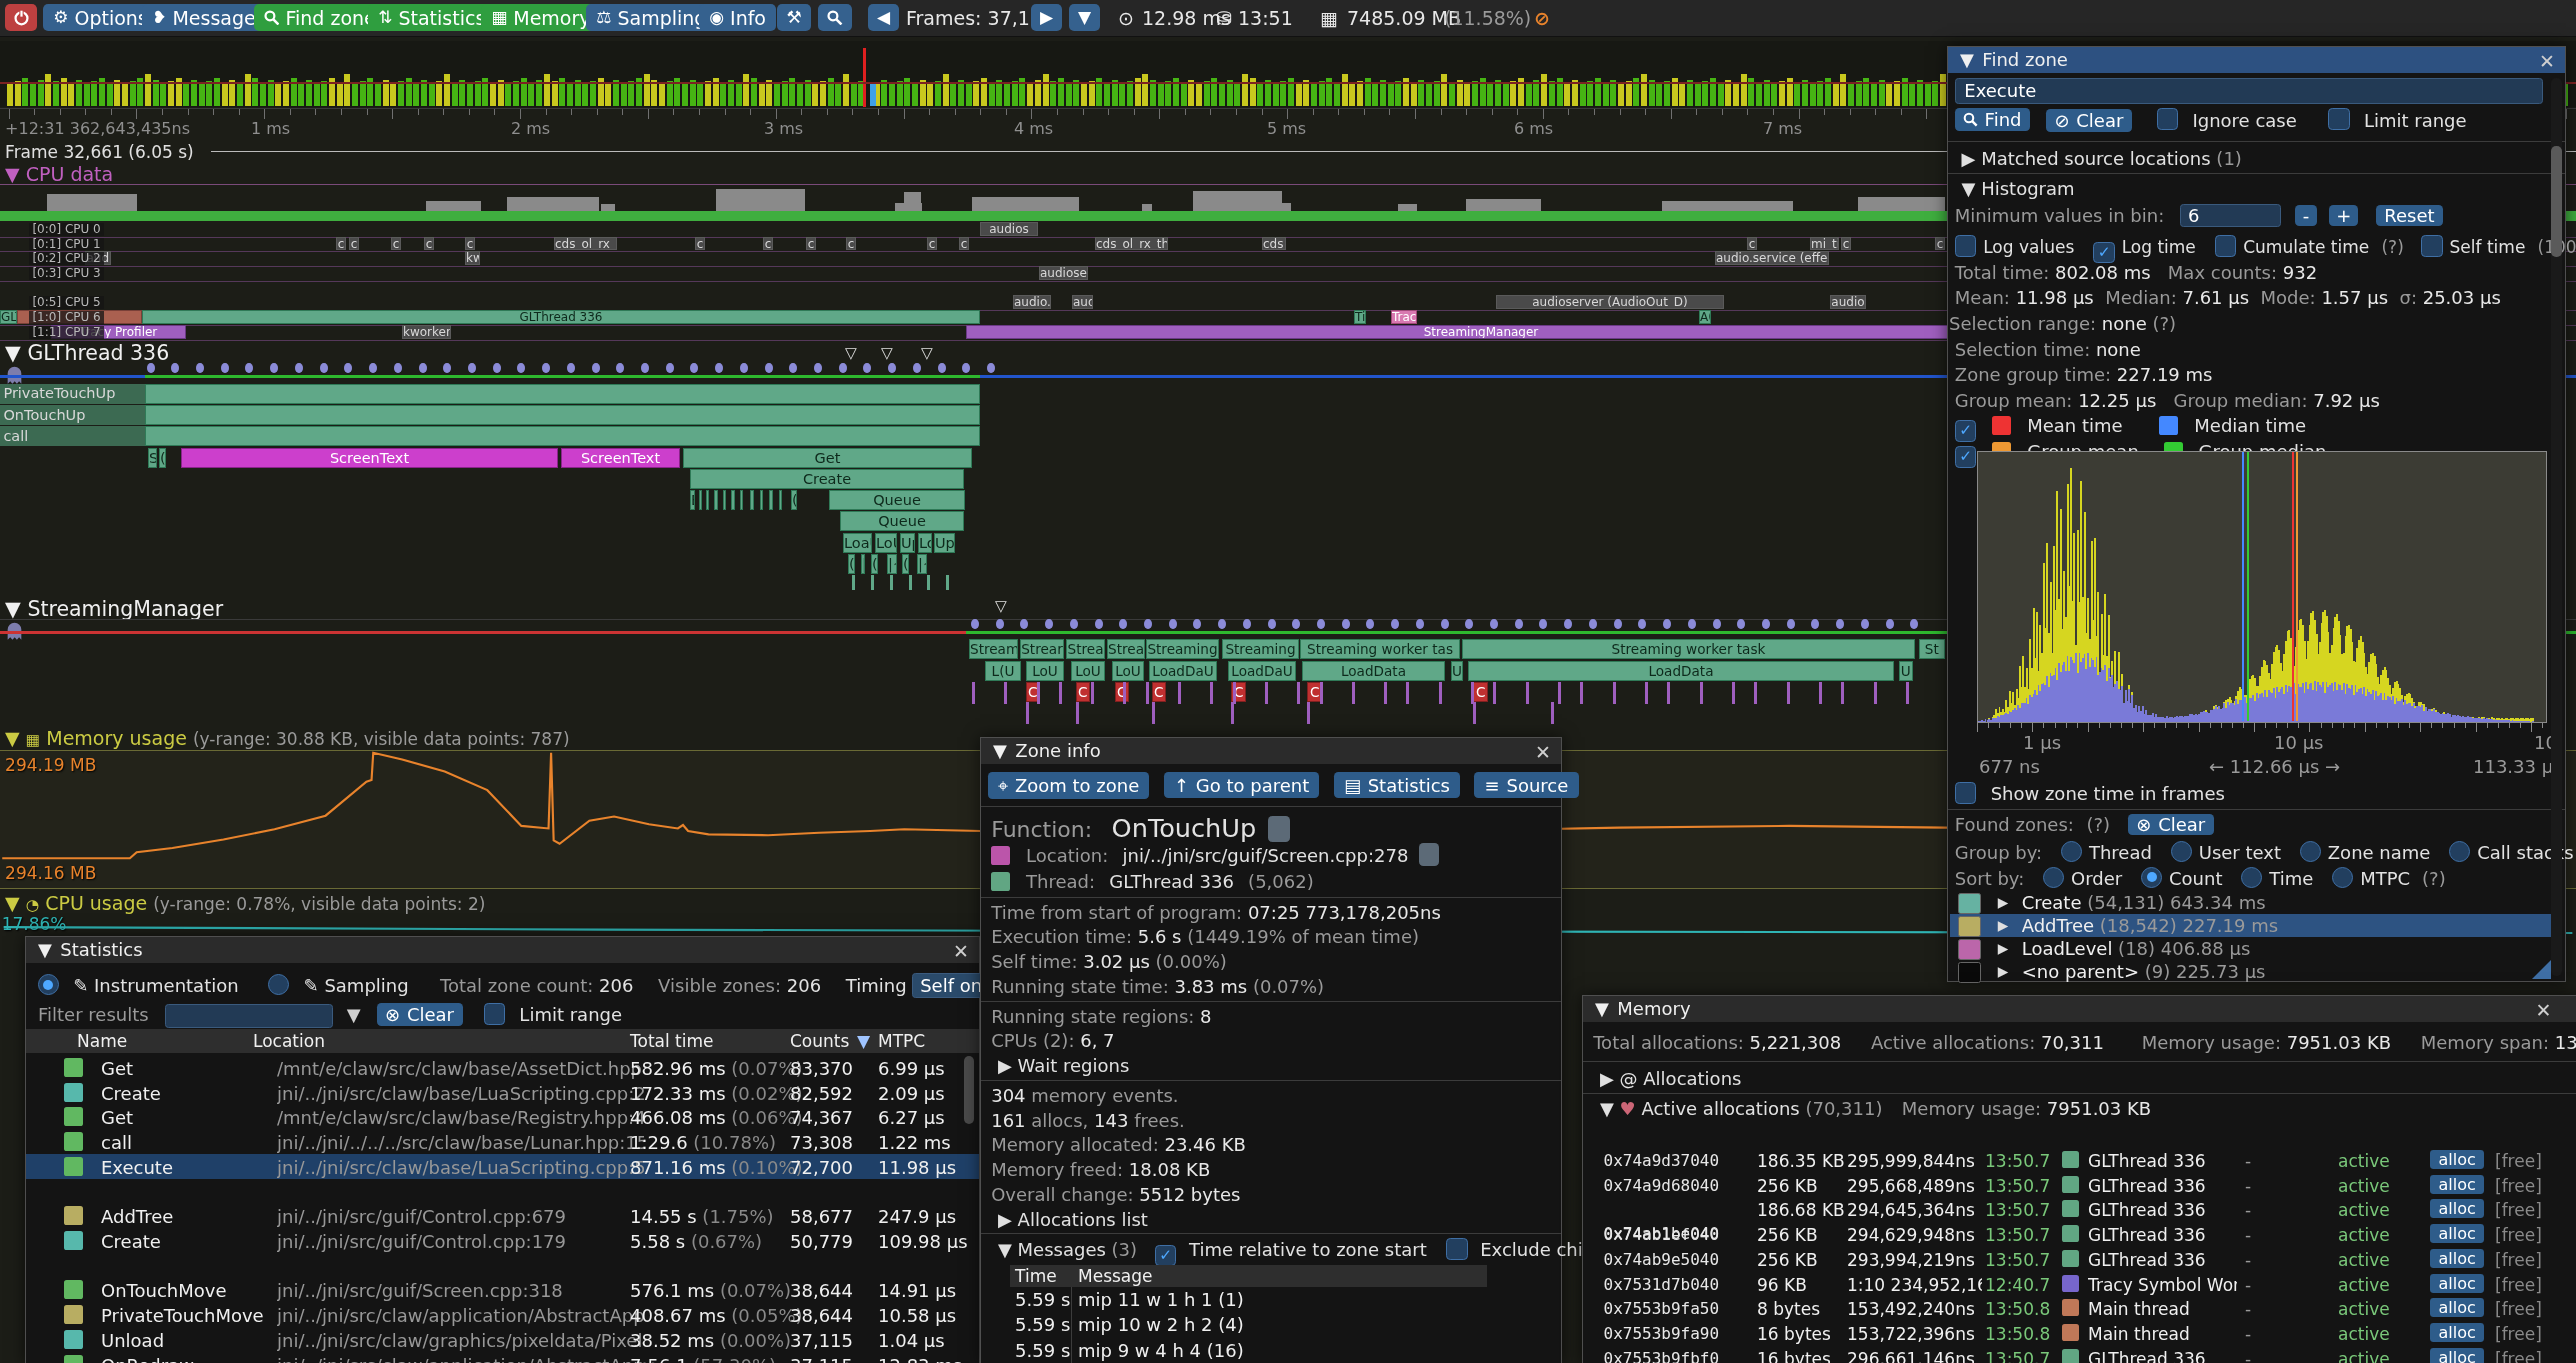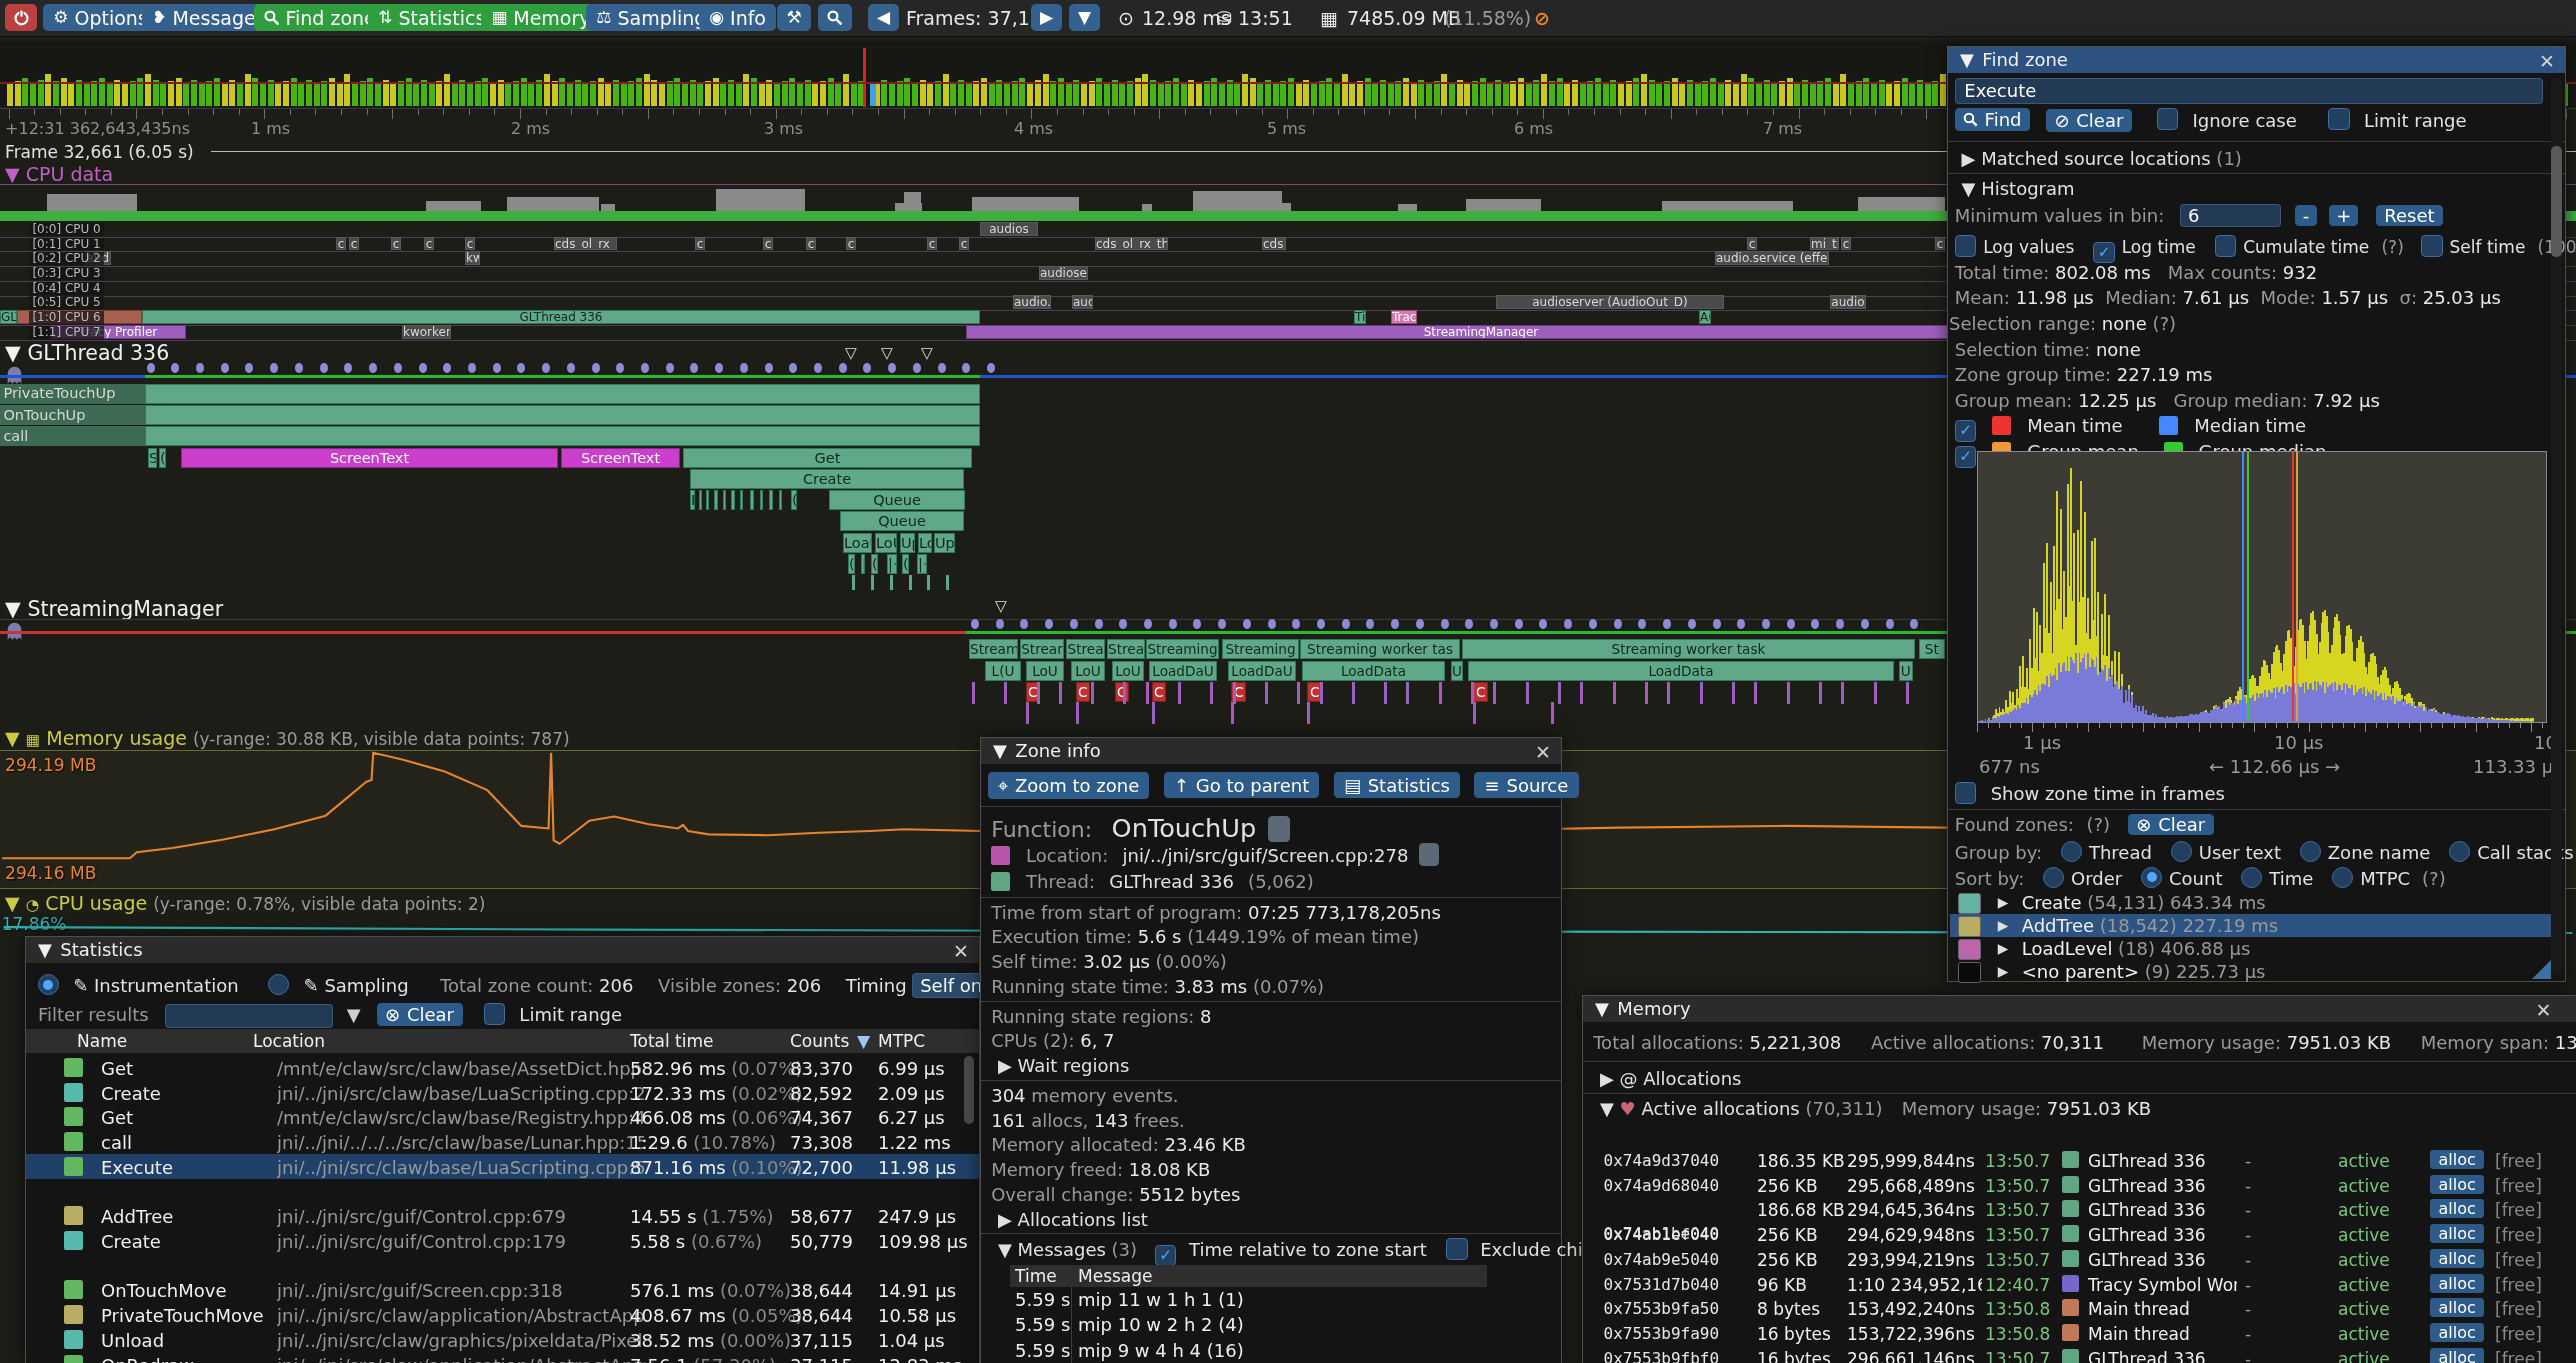--- a/index.html
+++ b/index.html
@@ -620,23 +620,20 @@
       </div>
       <div style="position: absolute; left: 0px; top: 29px; width: 2576px; height: 14.5px; border-bottom: 0.9px solid rgb(85, 56, 90);">
         <div style="position: absolute; left: 85px; top: 0px; width: 25.6px; height: 13.6px; background: rgb(74, 74, 74); border: 0.9px solid rgb(90, 90, 90); box-sizing: border-box; color: rgb(216, 216, 216); font-size: 12px; line-height: 12px; text-align: center; overflow: hidden; white-space: nowrap;">aud</div>
         <div style="position: absolute; left: 465px; top: 0px; width: 15.3px; height: 13.6px; background: rgb(74, 74, 74); border: 0.9px solid rgb(90, 90, 90); box-sizing: border-box; color: rgb(216, 216, 216); font-size: 12px; line-height: 12px; text-align: center; overflow: hidden; white-space: nowrap;">kw</div>
         <div style="position: absolute; left: 1715px; top: 0px; width: 114px; height: 13.6px; background: rgb(74, 74, 74); border: 0.9px solid rgb(90, 90, 90); box-sizing: border-box; color: rgb(216, 216, 216); font-size: 12px; line-height: 12px; text-align: center; overflow: hidden; white-space: nowrap;">audio.service (effect)</div>
         <div style="position: absolute; left: 29px; top: 0.9px; height: 12.8px; padding: 0px 3.4px; background: rgba(20, 20, 20, 0.75); color: rgb(184, 184, 184); font-size: 12px; line-height: 12.8px;">[0:2] CPU 2</div>
       </div>
       <div style="position: absolute; left: 0px; top: 44px; width: 2576px; height: 14.5px; border-bottom: 0.9px solid rgb(85, 56, 90);">
         <div style="position: absolute; left: 1039px; top: 0px; width: 49px; height: 13.6px; background: rgb(74, 74, 74); border: 0.9px solid rgb(90, 90, 90); box-sizing: border-box; color: rgb(216, 216, 216); font-size: 12px; line-height: 12px; text-align: center; overflow: hidden; white-space: nowrap;">audioser</div>
         <div style="position: absolute; left: 29px; top: 0.9px; height: 12.8px; padding: 0px 3.4px; background: rgba(20, 20, 20, 0.75); color: rgb(184, 184, 184); font-size: 12px; line-height: 12.8px;">[0:3] CPU 3</div>
-      </div>
-      <div style="position: absolute; left: 0px; top: 59px; width: 2576px; height: 14.5px; border-bottom: 0.9px solid rgb(85, 56, 90);">
-        <div style="position: absolute; left: 29px; top: 0.9px; height: 12.8px; padding: 0px 3.4px; background: rgba(20, 20, 20, 0.75); color: rgb(184, 184, 184); font-size: 12px; line-height: 12.8px;">[0:4] CPU 4</div>
       </div>
       <div style="position: absolute; left: 0px; top: 73px; width: 2576px; height: 14.5px; border-bottom: 0.9px solid rgb(85, 56, 90);">
         <div style="position: absolute; left: 1013px; top: 0px; width: 38px; height: 13.6px; background: rgb(74, 74, 74); border: 0.9px solid rgb(90, 90, 90); box-sizing: border-box; color: rgb(216, 216, 216); font-size: 12px; line-height: 12px; text-align: center; overflow: hidden; white-space: nowrap;">audio.</div>
         <div style="position: absolute; left: 1072px; top: 0px; width: 20.5px; height: 13.6px; background: rgb(74, 74, 74); border: 0.9px solid rgb(90, 90, 90); box-sizing: border-box; color: rgb(216, 216, 216); font-size: 12px; line-height: 12px; text-align: center; overflow: hidden; white-space: nowrap;">aud</div>
         <div style="position: absolute; left: 1496px; top: 0px; width: 228px; height: 13.6px; background: rgb(74, 74, 74); border: 0.9px solid rgb(90, 90, 90); box-sizing: border-box; color: rgb(216, 216, 216); font-size: 12px; line-height: 12px; text-align: center; overflow: hidden; white-space: nowrap;">audioserver (AudioOut_D)</div>
         <div style="position: absolute; left: 1830px; top: 0px; width: 36px; height: 13.6px; background: rgb(74, 74, 74); border: 0.9px solid rgb(90, 90, 90); box-sizing: border-box; color: rgb(216, 216, 216); font-size: 12px; line-height: 12px; text-align: center; overflow: hidden; white-space: nowrap;">audio</div>
         <div style="position: absolute; left: 29px; top: 0.9px; height: 12.8px; padding: 0px 3.4px; background: rgba(20, 20, 20, 0.75); color: rgb(184, 184, 184); font-size: 12px; line-height: 12.8px;">[0:5] CPU 5</div>
       </div>
       <div style="position: absolute; left: 0px; top: 88px; width: 2576px; height: 14.5px; border-bottom: 0.9px solid rgb(85, 56, 90);">
         <div style="position: absolute; left: 0px; top: 0px; width: 17px; height: 13.6px; background: rgb(96, 168, 136); border: 0.9px solid rgb(47, 122, 87); box-sizing: border-box; color: rgb(14, 42, 28); font-size: 12px; line-height: 12px; text-align: center; overflow: hidden; white-space: nowrap;">GLT</div>

